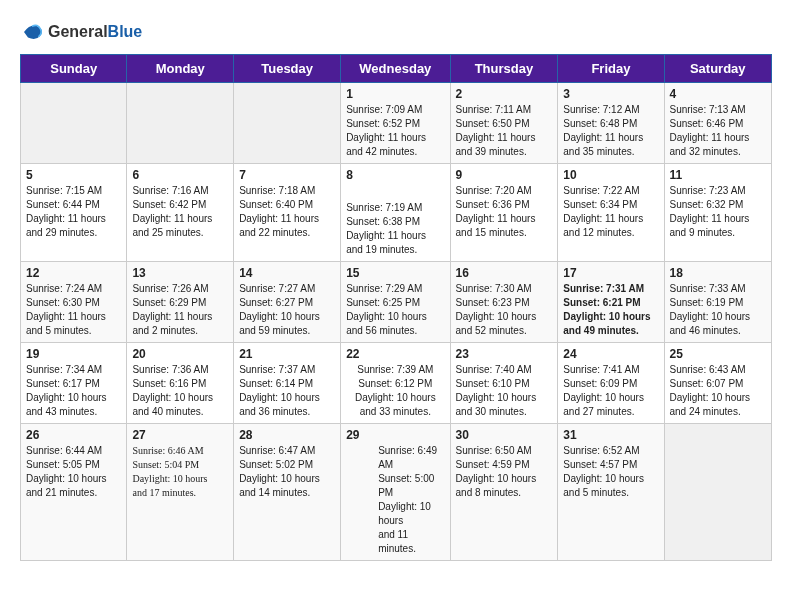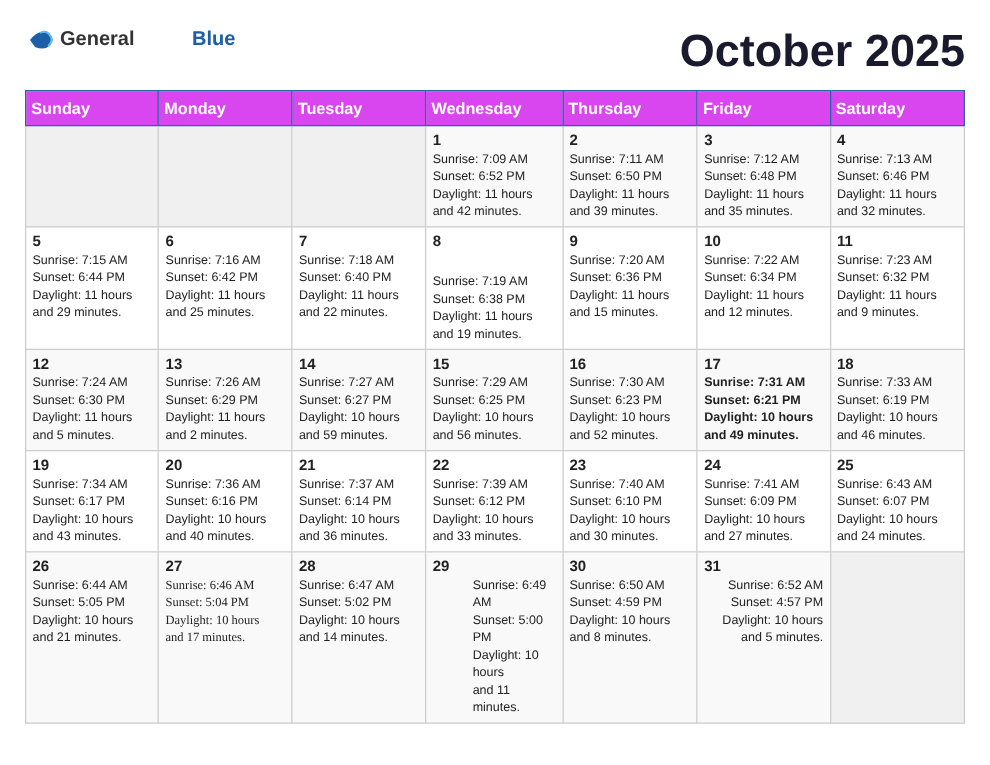--- a/index.html
+++ b/index.html
@@ -36,26 +36,26 @@
     .location-title {
       font-size: 16px;
       color: #333;
     }
     table {
       width: 100%;
       border-collapse: collapse;
       border: 1px solid #ccc;
     }
     thead tr th {
-      background-color: #d946ef;
+      background-color: #4c1d95;
       color: #fff;
       padding: 6px 4px;
       font-size: 13px;
       font-weight: bold;
-      text-align: left;
+      text-align: center;
       border: 1px solid #2563a8;
     }
     tbody tr td {
       border: 1px solid #ccc;
       vertical-align: top;
       padding: 4px 5px;
       font-size: 10.5px;
       color: #222;
       width: 113px;
       min-height: 80px;
@@ -85,26 +85,25 @@
 <body>
 
 <div class="header">
   <div class="logo">
     <svg class="logo-icon" viewBox="0 0 30 30" xmlns="http://www.w3.org/2000/svg">
       <path d="M5 15 Q15 2 25 10 Q30 14 25 20 Q20 26 10 22 Z" fill="#1a5fa8"></path>
       <path d="M15 8 Q22 4 26 12 Q28 17 23 21" fill="none" stroke="#5bb8f5" stroke-width="2"></path>
     </svg>
     <div>
       <div>
-        <span style="font-size:16px;font-weight:bold;color:#333;">General</span><span style="font-size:16px;font-weight:bold;color:#1a5fa8;padding-left:46px;">Blue</span>
+        <span style="font-size:16px;font-weight:bold;color:#333;">General</span><span style="font-size:16px;font-weight:bold;color:#1a5fa8;">Blue</span>
       </div>
     </div>
   </div>
   <div class="title-section">
-    <div class="month-title">October 2025</div>
   </div>
 </div>
 
 <table>
   <thead>
     <tr>
     <th>Sunday</th>
         <th>Monday</th>
         <th>Tuesday</th>
         <th>Wednesday</th>
@@ -266,21 +265,21 @@
         </td>
         <td>
           <div class="day-number">21</div>
           <div class="day-info" style="white-space: pre-line;">Sunrise: 7:37 AM
 Sunset: 6:14 PM
 Daylight: 10 hours
 and 36 minutes.</div>
         </td>
         <td>
           <div class="day-number">22</div>
-          <div class="day-info" style="white-space: pre-line;">Sunrise: 7:39 AM
+          <div class="day-info" style="white-space: pre-line; text-align: center;">Sunrise: 7:39 AM
 Sunset: 6:12 PM
 Daylight: 10 hours
 and 33 minutes.</div>
         </td>
         <td>
           <div class="day-number">23</div>
           <div class="day-info" style="white-space: pre-line;">Sunrise: 7:40 AM
 Sunset: 6:10 PM
 Daylight: 10 hours
 and 30 minutes.</div>
@@ -331,21 +330,21 @@
         </td>
         <td>
           <div class="day-number">30</div>
           <div class="day-info" style="white-space: pre-line;">Sunrise: 6:50 AM
 Sunset: 4:59 PM
 Daylight: 10 hours
 and 8 minutes.</div>
         </td>
         <td>
           <div class="day-number">31</div>
-          <div class="day-info" style="white-space: pre-line; text-align: right;">Sunrise: 6:52 AM
+          <div class="day-info" style="white-space: pre-line;">Sunrise: 6:52 AM
 Sunset: 4:57 PM
 Daylight: 10 hours
 and 5 minutes.</div>
         </td>
         <td class="empty-cell"></td>
       </tr>
     </tbody>
 </table>
 
 </body></html>

